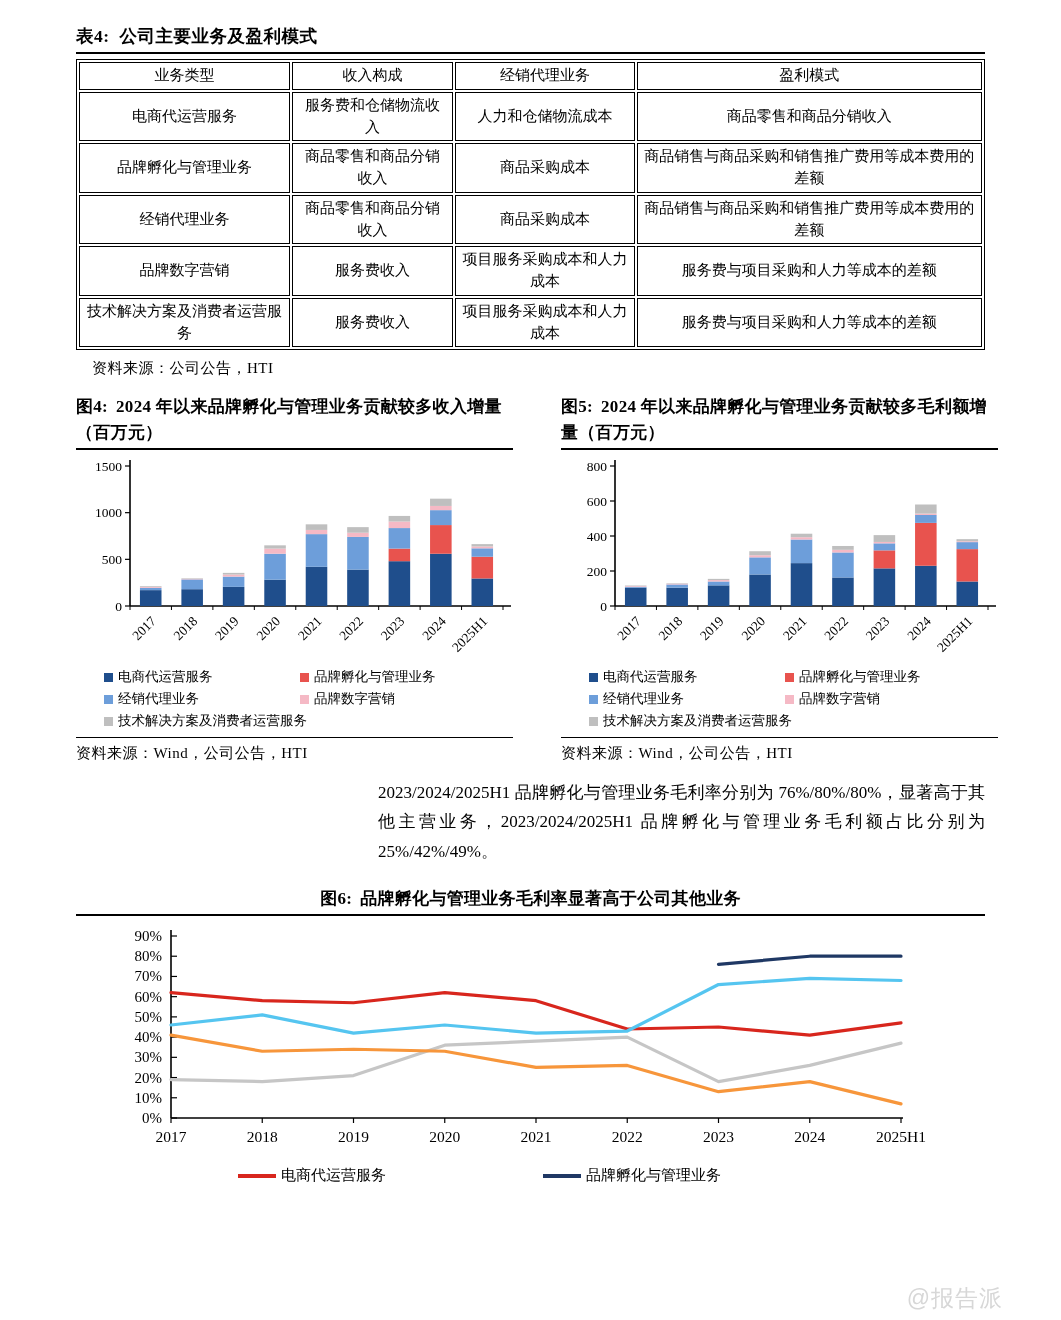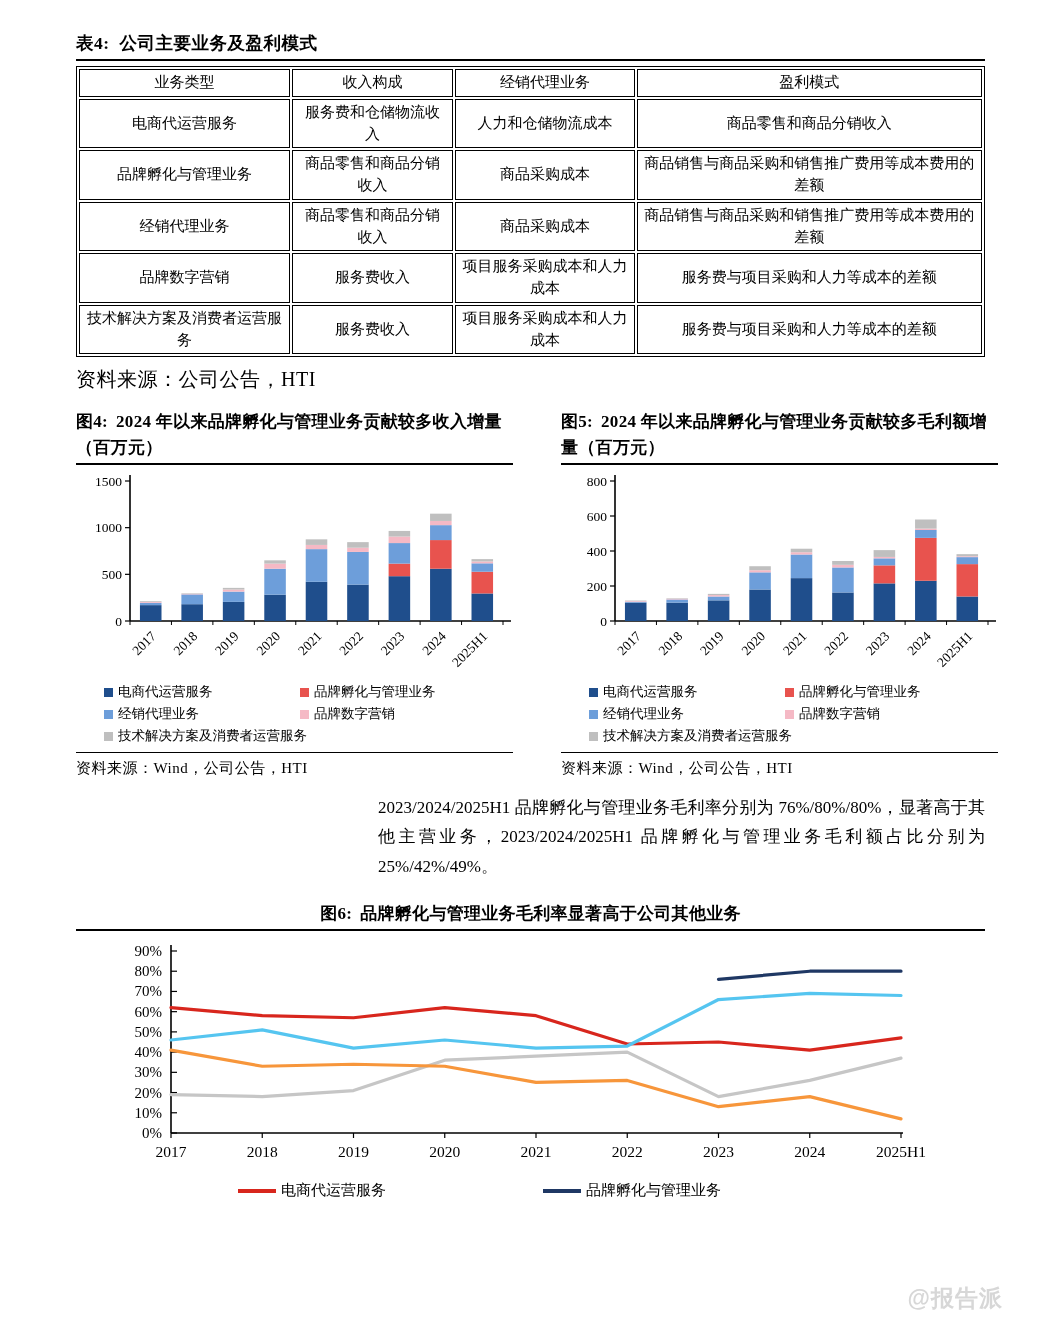--- a/index.html
+++ b/index.html
@@ -1,28 +1,28 @@
 <!DOCTYPE html>
 <html><head>
 <meta charset="utf-8">
 <style>
   * { margin:0; padding:0; box-sizing:border-box; }
   html,body { background:#ffffff; }
   body {
     width:1061px; height:1320px; position:relative; overflow:hidden;
     font-family:"Liberation Serif","DejaVu Serif",serif; color:#000;
   }
-  .page { padding:31px 76px 0 76px; }
+  .page { padding:24px 76px 0 76px; }
 
   
   .tbl-title { font-size:17.5px; font-weight:bold; border-bottom:2.5px solid #000; padding-bottom:4px; letter-spacing:.5px; }
   .tbl-title .lbl { margin-right:10px; }
   table.biz { width:100%; margin-top:5px; border:1px solid #000; border-spacing:2px; }
   table.biz td { border:1px solid #000; text-align:center; vertical-align:middle; font-size:15px; line-height:1.45; padding:2px 6px; }
-  .src-line { font-size:20px; margin-top:9px; letter-spacing:.5px; }
+  .src-line { font-size:15px; margin-top:9px; letter-spacing:.5px;margin-left:16px; }
 
   
   .para { margin-left:302px; width:607px; font-size:17px; line-height:1.72; text-align:justify; margin-top:15px; }
 
   
   .figs-row { display:flex; gap:48px; margin-top:16px; }
   .fig-col { width:437px; }
   .fig-col.right { width:440px; }
   .fig-title { font-size:17px; font-weight:bold; line-height:1.5; border-bottom:2px solid #000; padding-bottom:3px; letter-spacing:.3px; }
   .fig-title .lbl { margin-right:8px; }
@@ -35,21 +35,21 @@
   .legend-marker.line { width:38px; height:3.5px; }
   .fig-src { border-top:1.5px solid #000; margin-top:7px; padding-top:6px; font-size:15px; letter-spacing:.5px; }
 
   
   .fig6 { margin-top:20px;text-align:center; }
   .fig6 .legend6 { width:585px; margin:4px auto 0 auto; display:grid; grid-template-columns:305px 1fr; row-gap:9px; }
   .fig6 .legend6 .legend-item { font-size:15px; }
 
   .watermark {
     position:absolute; right:58px; bottom:6px; font-size:23px; color:#d7d7d7;
-    font-family:"Liberation Sans","DejaVu Sans",sans-serif; font-weight:bold; letter-spacing:1px;
+    font-family:"Liberation Sans","DejaVu Sans",sans-serif; font-weight:normal; letter-spacing:1px;
   }
 </style>
 </head>
 <body>
 
 <div class="page">
 
   <div class="tbl-title">
     <span class="lbl">表4:</span><span>公司主要业务及盈利模式</span>
   </div>

